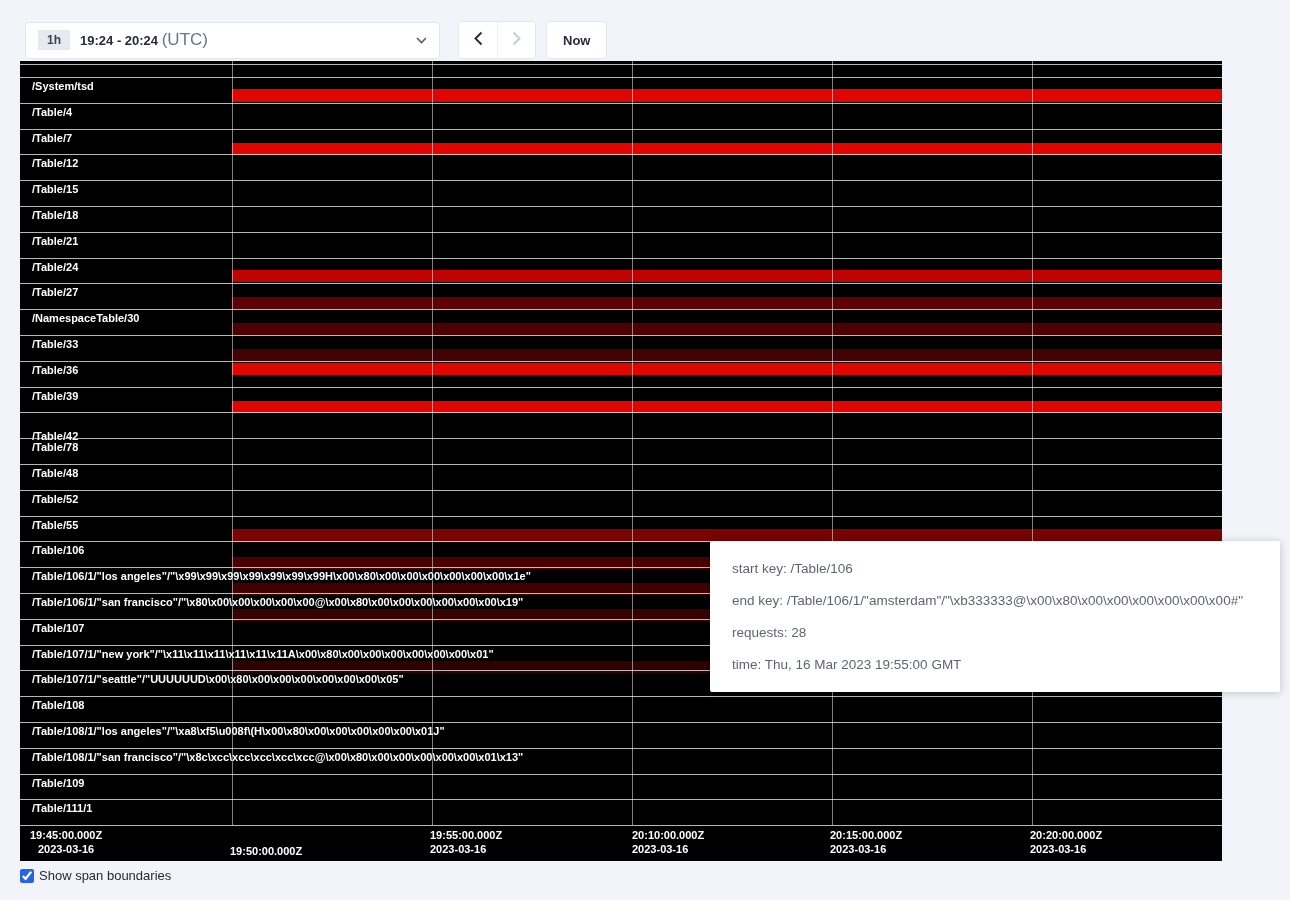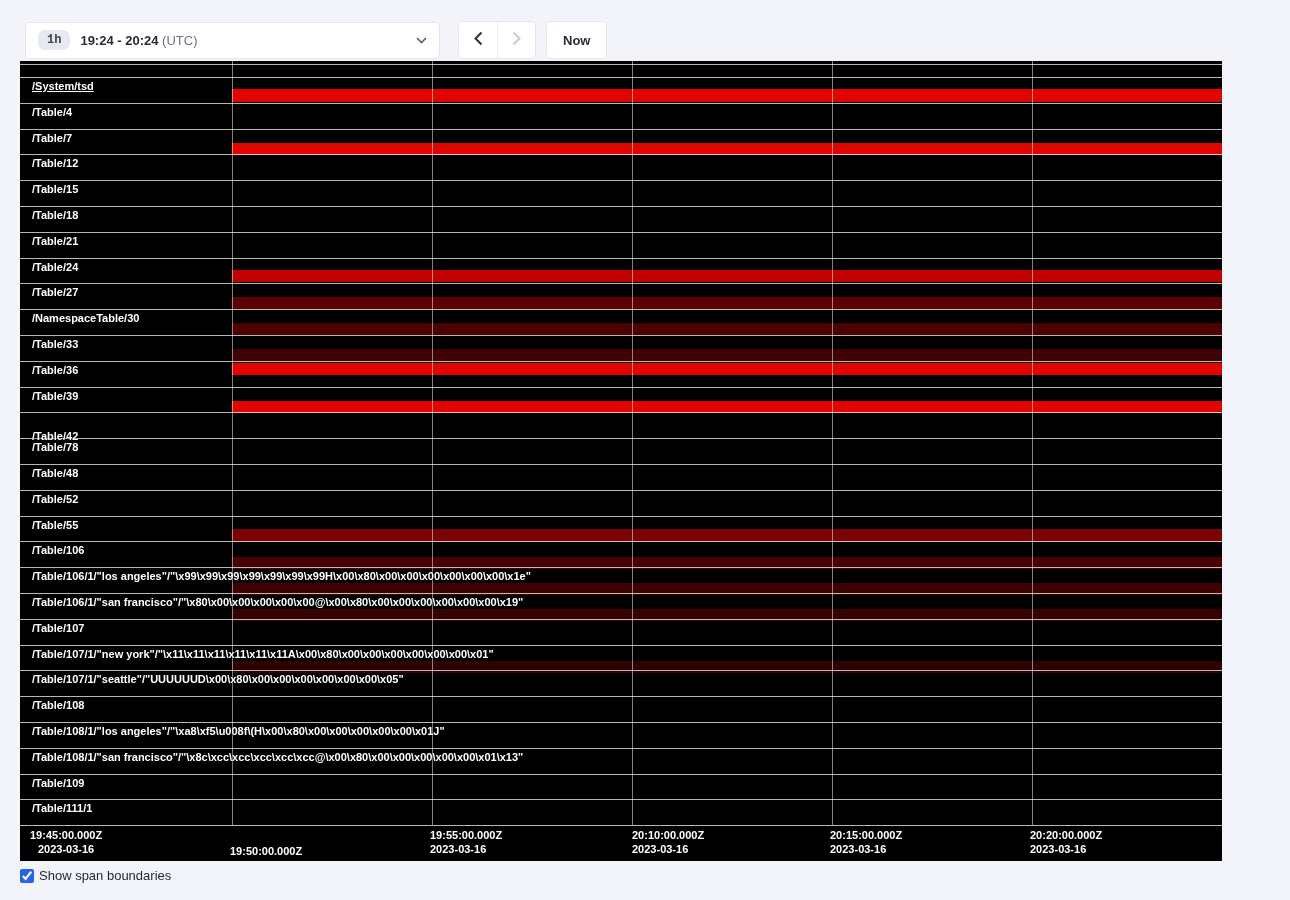--- a/index.html
+++ b/index.html
@@ -14,24 +14,24 @@
   
   .toolbar { display:flex; align-items:center; padding:21px 0 0 25px; }
   .time-selector {
     width:415px; height:37px; background:#fff;
     border:1px solid #e2e6ee; border-radius:4px;
     display:flex; align-items:center; gap:10px; padding:0 12px;
     cursor:pointer;
   }
   .badge {
     background:#e6e9ef; color:#3b4352; font-size:12px; font-weight:700;
-    padding:3px 9px; border-radius:7px;font-family:Liberation Mono, monospace;
+    padding:3px 9px; border-radius:0;
   }
   .range { font-size:13px; color:#262c38; font-weight:700; }
-  .tz { font-weight:400; color:#6b7483; font-size:13px; }
+  .tz { font-weight:400; color:#6b7483; font-size:17px; }
   .chev { margin-left:auto; display:flex; align-items:center; color:#565e6b; }
 
   .nav-group {
     display:flex; height:38px; margin-left:18px;
     background:#fff; border:1px solid #e2e6ee; border-radius:4px; overflow:hidden;
   }
   .nav-btn {
     width:38px; border:none; background:#fff; cursor:pointer;
     display:flex; align-items:center; justify-content:center; padding:0;
   }
@@ -158,21 +158,21 @@
       <div class="hline" style="top: 661px;"></div>
       <div class="hline" style="top: 686.8px;"></div>
       <div class="hline" style="top: 712.6px;"></div>
       <div class="hline" style="top: 738.4px;"></div>
       <div class="hline" style="top: 764.2px;"></div>
       <div class="vline" style="left: 212px; height: 764px;"></div>
       <div class="vline" style="left: 412px; height: 764px;"></div>
       <div class="vline" style="left: 612px; height: 764px;"></div>
       <div class="vline" style="left: 812px; height: 764px;"></div>
       <div class="vline" style="left: 1012px; height: 764px;"></div>
-      <div class="row-label" style="top: 19px; text-decoration: underline;">/System/tsd</div>
+      <div class="row-label" style="top: 19px;">/System/tsd</div>
       <div class="row-label" style="top: 44.8px;">/Table/4</div>
       <div class="row-label" style="top: 70.6px;">/Table/7</div>
       <div class="row-label" style="top: 96.4px;">/Table/12</div>
       <div class="row-label" style="top: 122.2px;">/Table/15</div>
       <div class="row-label" style="top: 148px;">/Table/18</div>
       <div class="row-label" style="top: 173.8px;">/Table/21</div>
       <div class="row-label" style="top: 199.6px;">/Table/24</div>
       <div class="row-label" style="top: 225.4px;">/Table/27</div>
       <div class="row-label" style="top: 251.2px;">/NamespaceTable/30</div>
       <div class="row-label" style="top: 277px;">/Table/33</div>
@@ -213,18 +213,24 @@
       <div class="axis" style="left: 810px; top: 767px;">
         <div>20:15:00.000Z</div>
         <div>2023-03-16</div>
       </div>
       <div class="axis" style="left: 1010px; top: 767px;">
         <div>20:20:00.000Z</div>
         <div>2023-03-16</div>
       </div>
     </div>
 
+  <div class="tooltip">
+    <p>start key: /Table/106</p>
+    <p>end key: /Table/106/1/"amsterdam"/"\xb333333@\x00\x80\x00\x00\x00\x00\x00\x00#"</p>
+    <p>requests: 28</p>
+    <p>time: Thu, 16 Mar 2023 19:55:00 GMT</p>
+  </div>
 </div>
 
 <label class="footer">
   <input type="checkbox" checked="" style="">
   <span>Show span boundaries</span>
 </label>
 
 </body></html>

